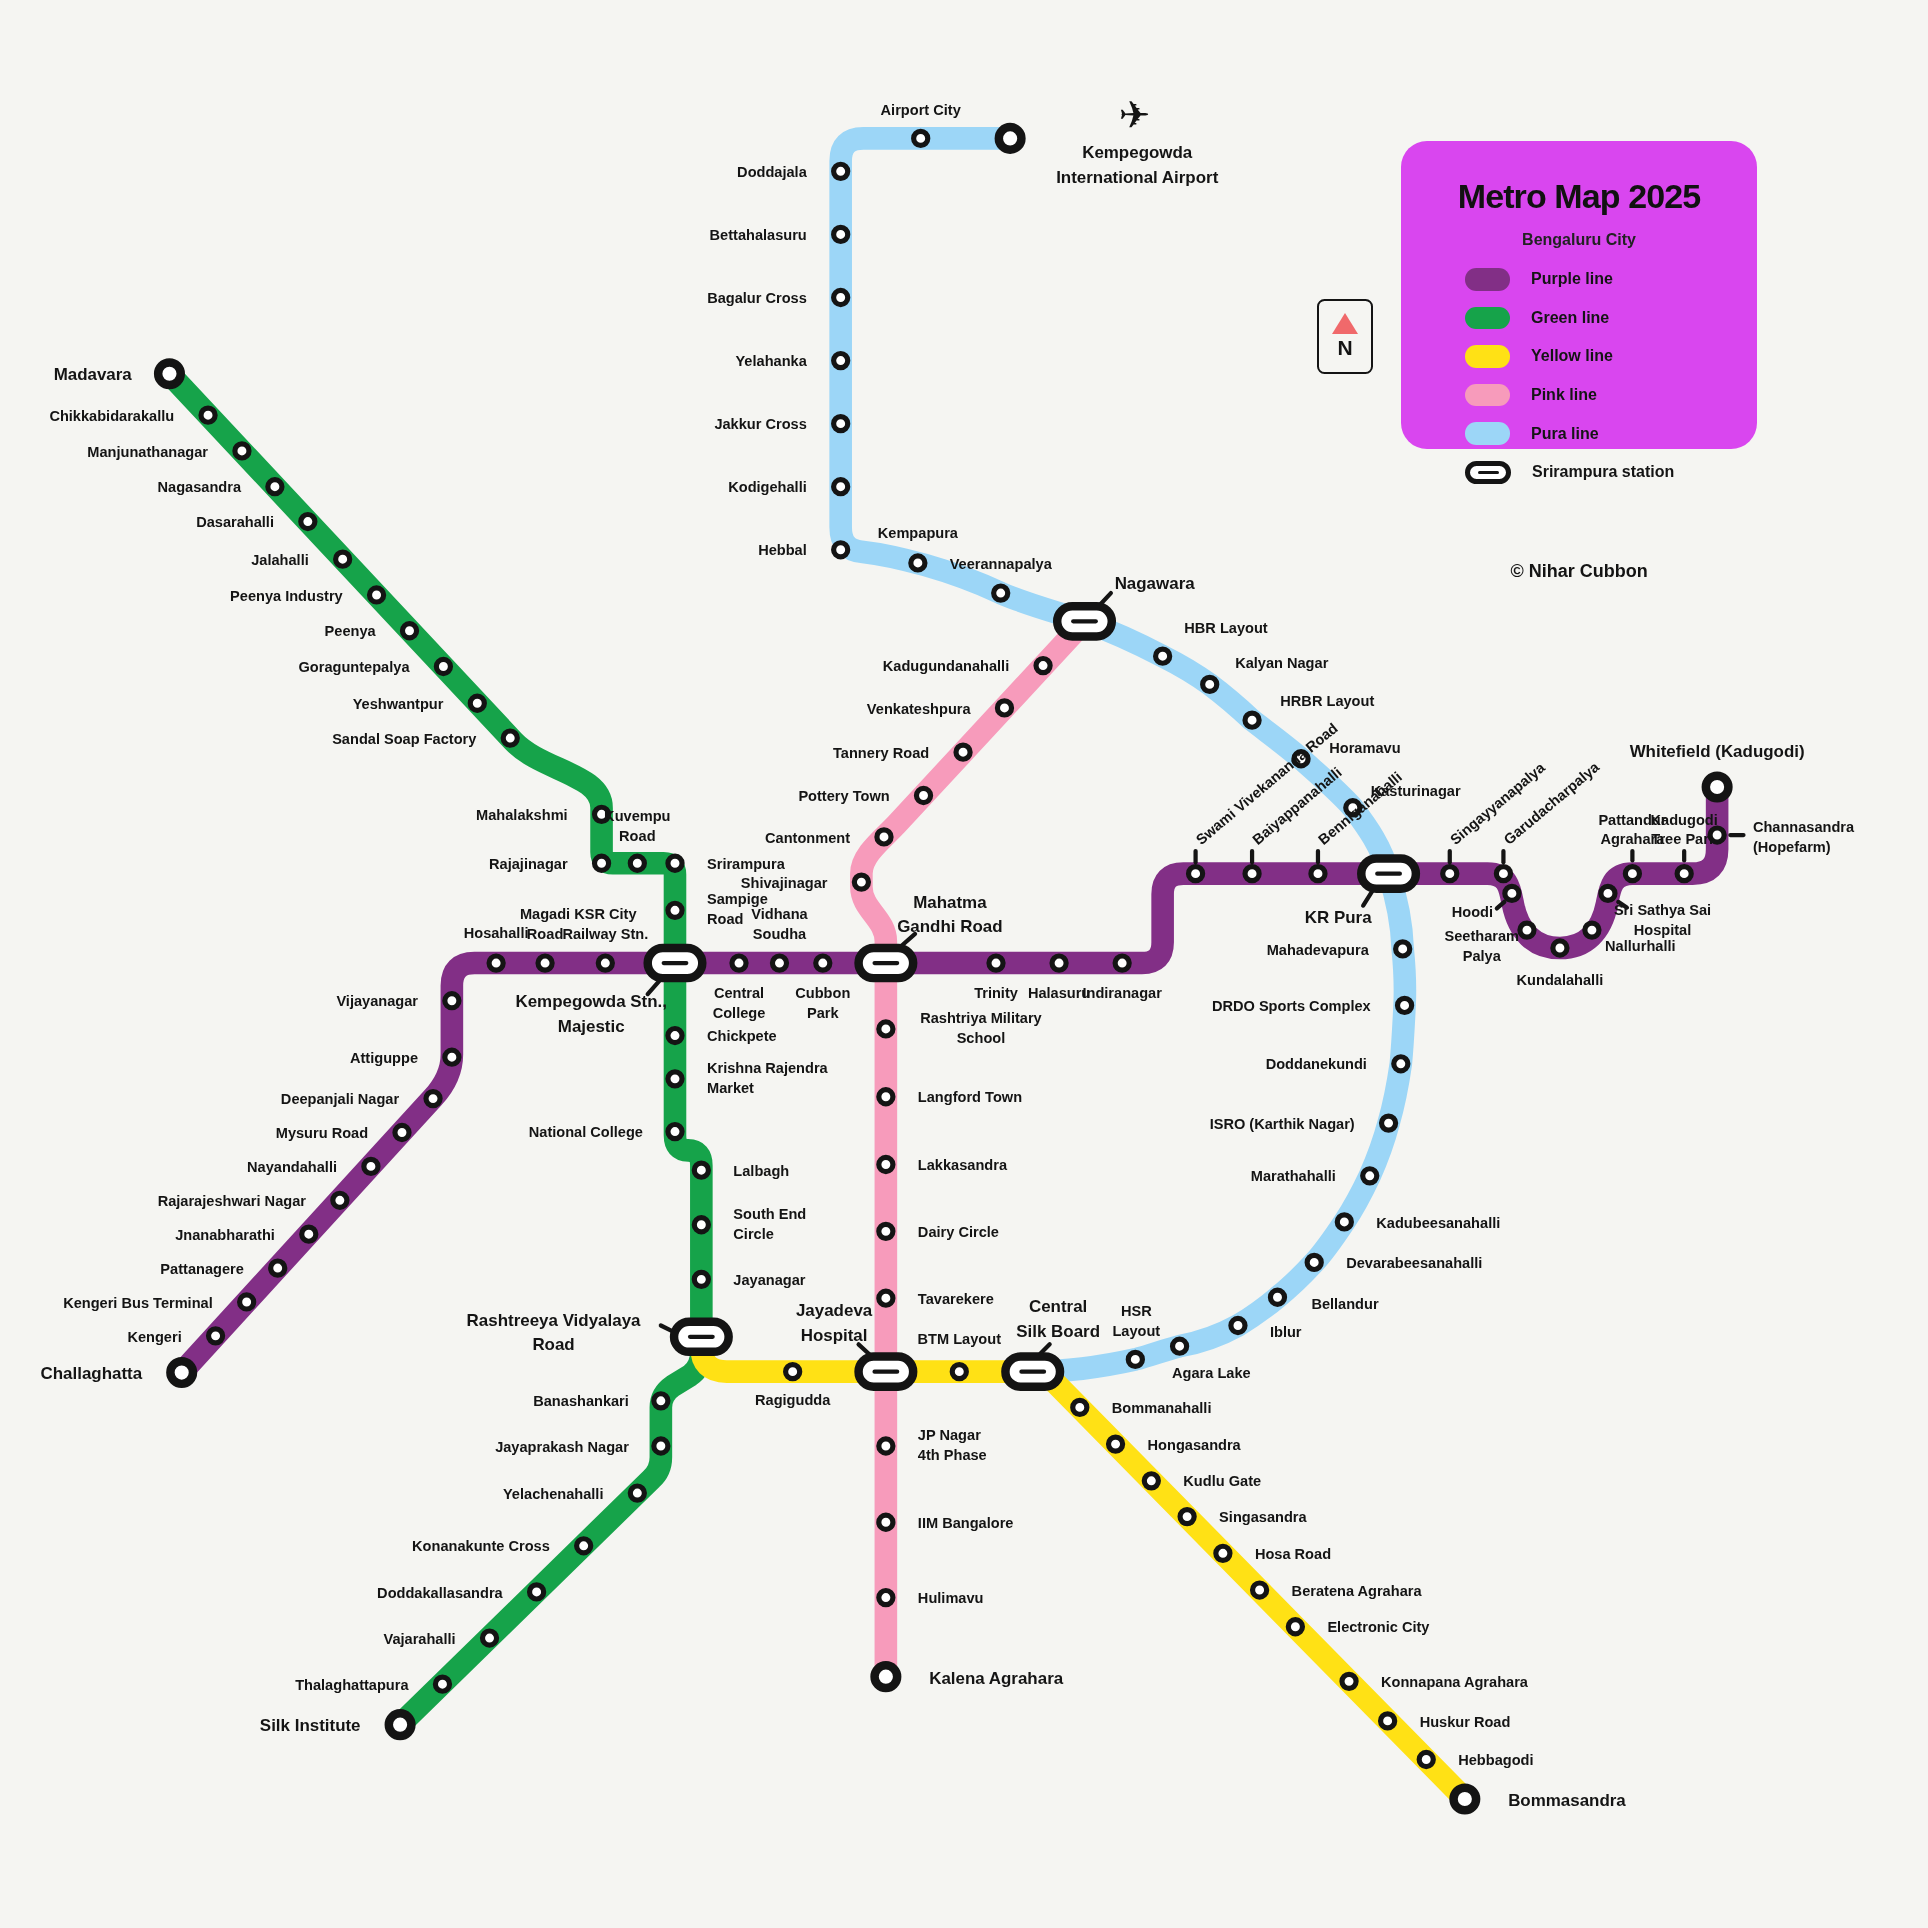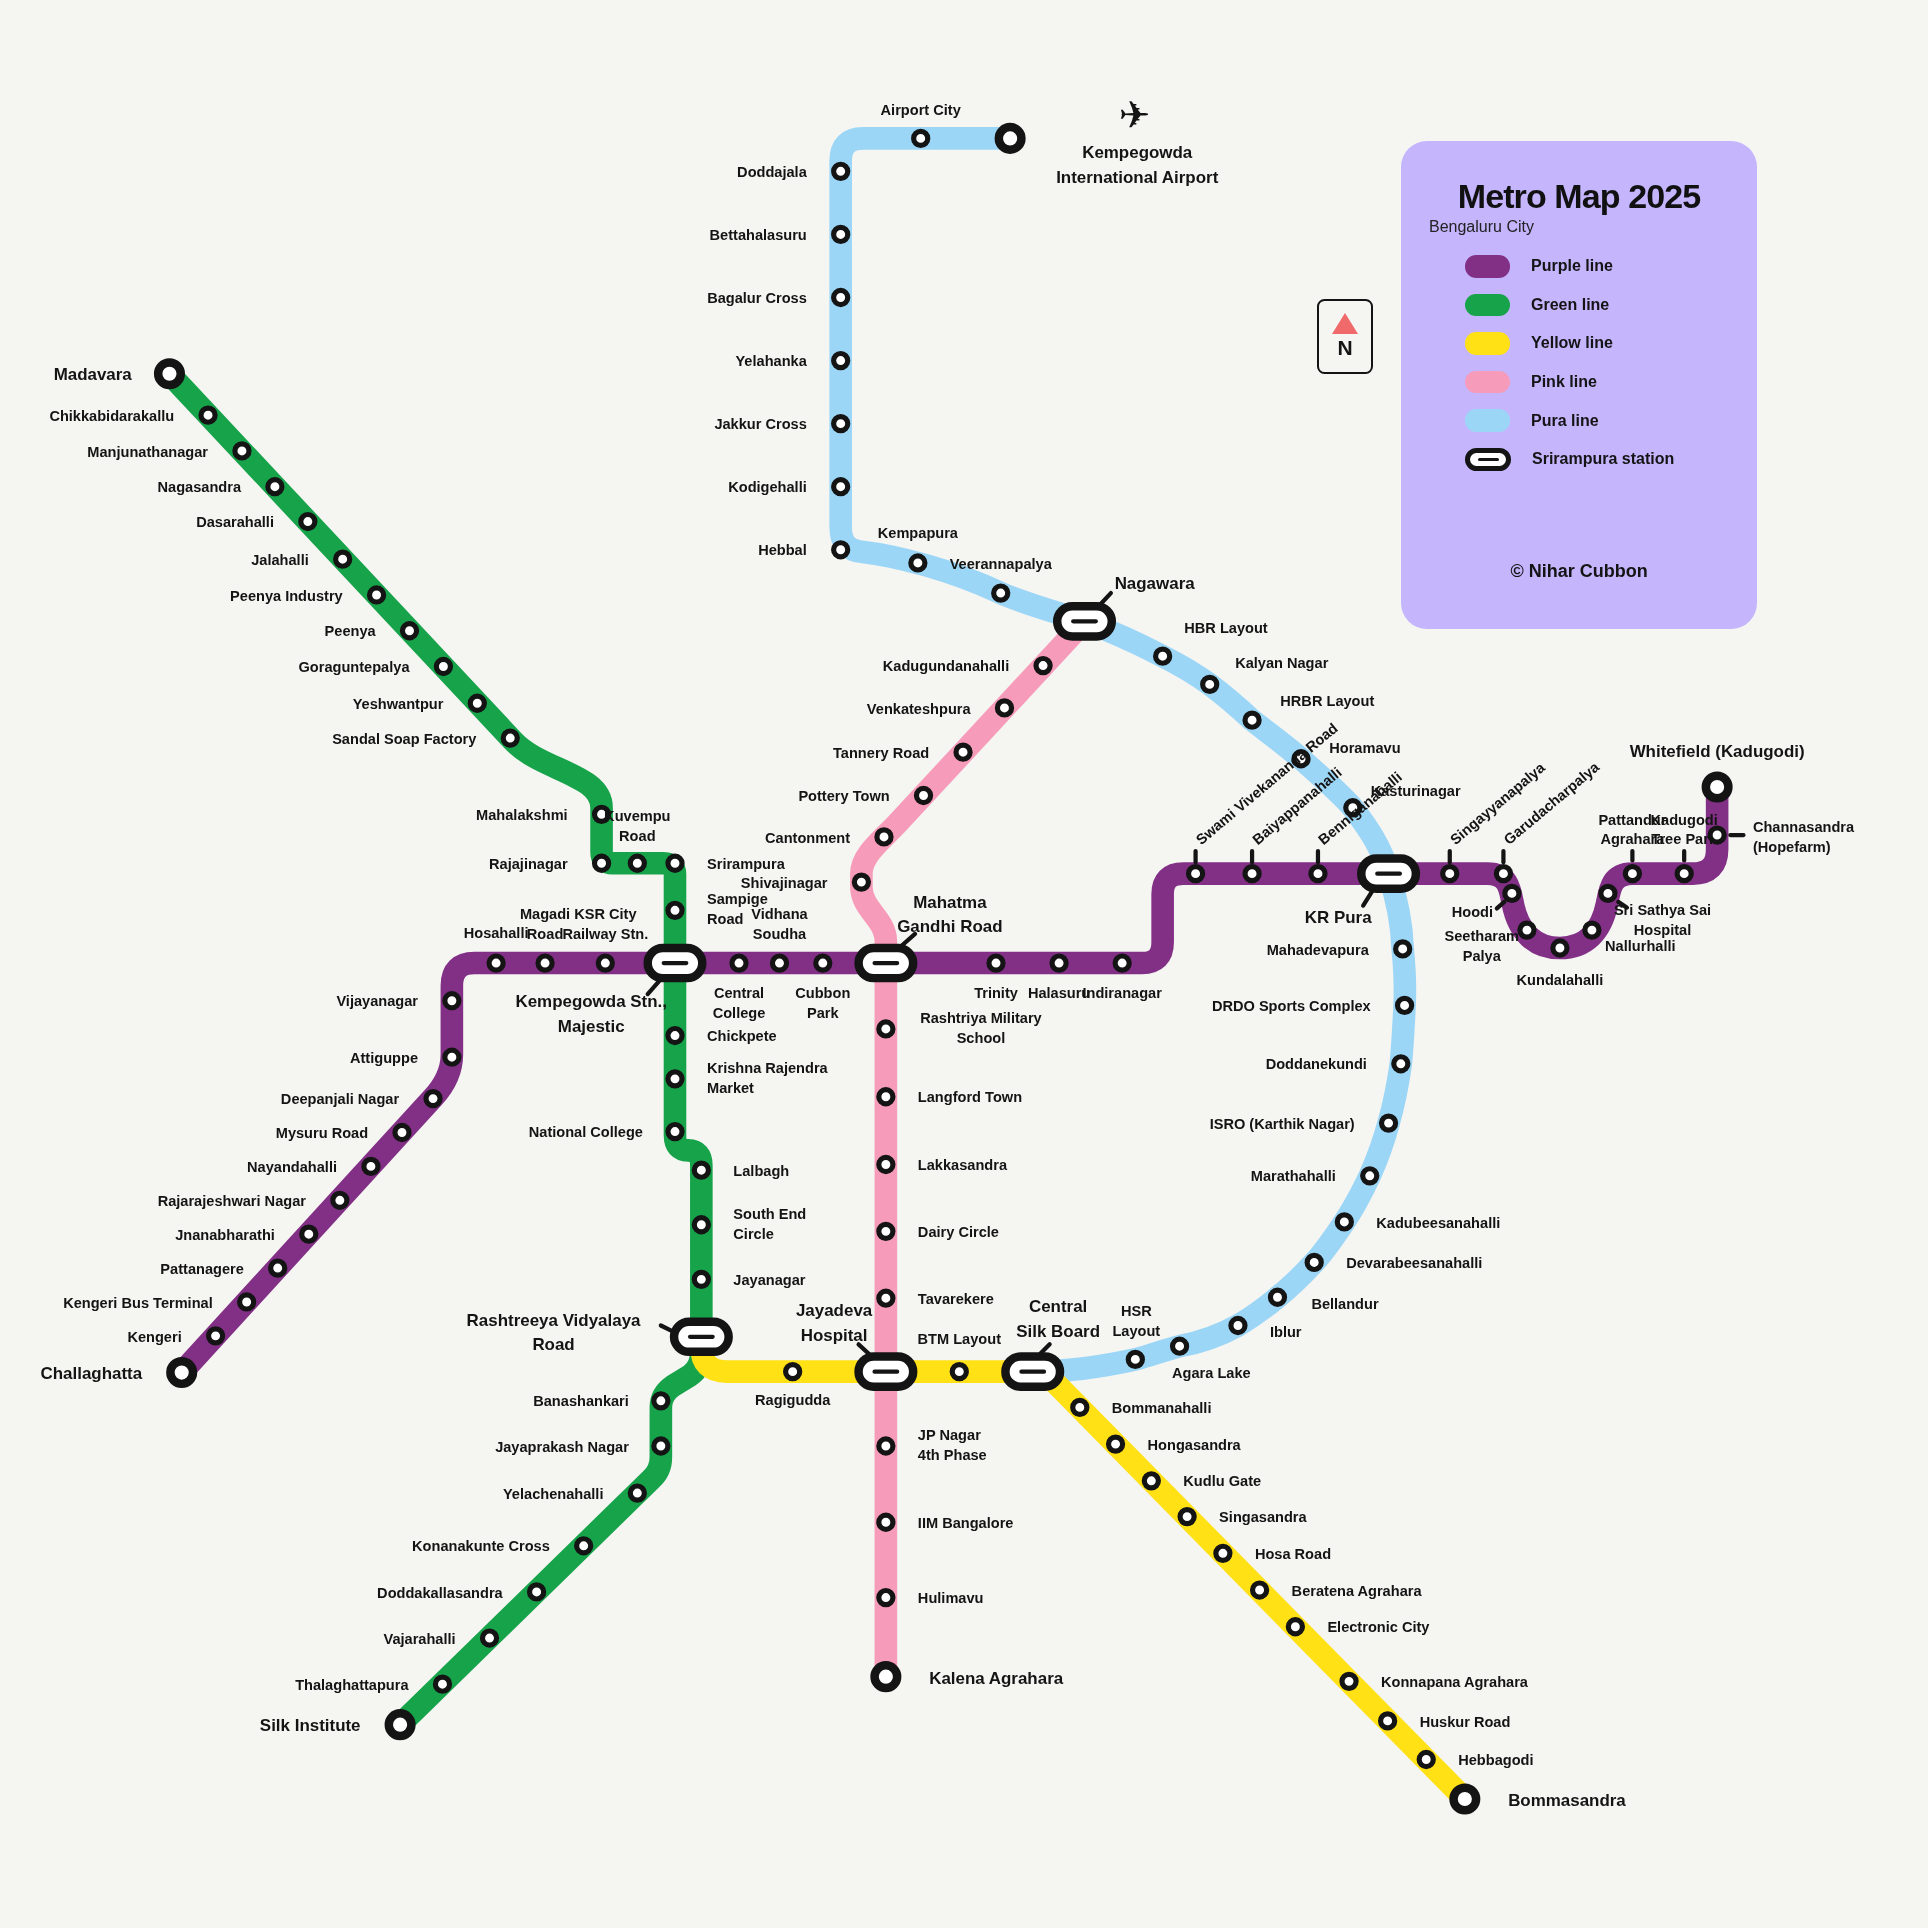--- a/index.html
+++ b/index.html
@@ -1,22 +1,22 @@
 <!DOCTYPE html>
 <html style="font-size:15px"><head>
 <meta charset="utf-8">
 <style>
   html,body{margin:0;padding:0;background:#e9e9e7;}
   .stage{position:relative;width:1928px;height:1928px;background:#f5f5f2;overflow:hidden;
          font-family:"Liberation Sans", sans-serif;}
   svg{position:absolute;left:0;top:0;}
-  .legend{position:absolute;left:1401px;top:141px;width:356px;height:488px;background:#c4b5fd;
+  .legend{position:absolute;left:1401px;top:141px;width:356px;height:308px;background:#d946ef;
           border-radius:26px;box-sizing:border-box;padding:36px 28px 8px 28px;}
   .legend-title{font-size:34px;font-weight:bold;color:#111;text-align:center;letter-spacing:-0.9px;}
-  .legend-sub{font-size:16px;font-weight:normal;color:#222;text-align:left;margin-top:2px;}
+  .legend-sub{font-size:16px;font-weight:bold;color:#222;text-align:center;margin-top:15px;}
   .legend-rows{margin-top:19px;}
   .legend-row{display:flex;align-items:center;margin-bottom:16px;}
   .swatch{width:45px;height:22.6px;border-radius:11.3px;margin-left:36px;flex:0 0 auto;}
   .swatch.interchange{background:#fff;border:5.6px solid #141414;width:36px;height:13px;border-radius:13px;
           display:flex;align-items:center;justify-content:center;}
   .swatch.interchange::after{content:"";width:21px;height:3.8px;background:#141414;border-radius:1.9px;}
   .legend-label{font-size:16px;font-weight:bold;color:#141414;margin-left:21px;white-space:nowrap;}
   .compass{position:absolute;left:1317px;top:299px;width:56px;height:75px;border:2.8px solid #141414;
            border-radius:7.5px;box-sizing:border-box;display:flex;flex-direction:column;align-items:center;
            justify-content:center;background:#f5f5f2;}

